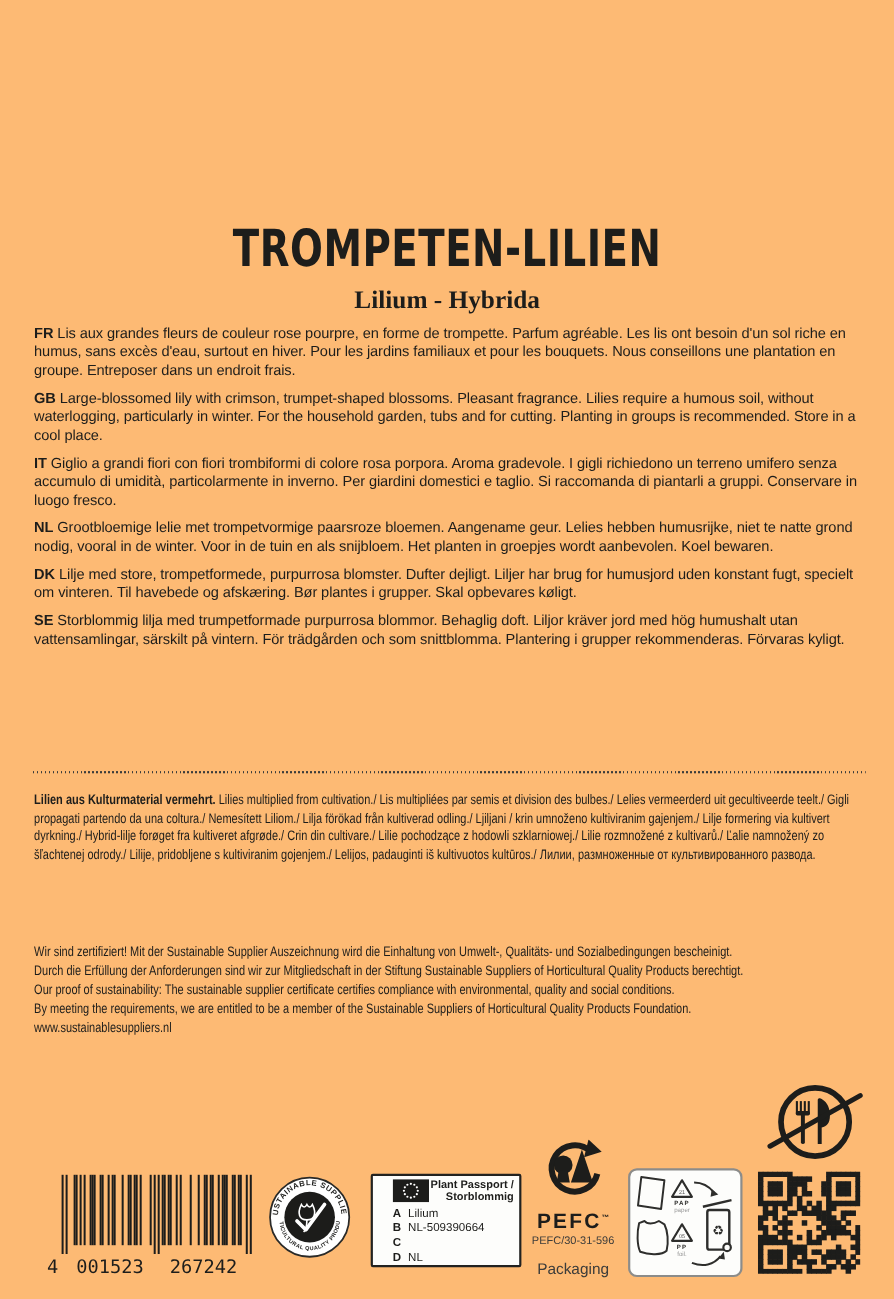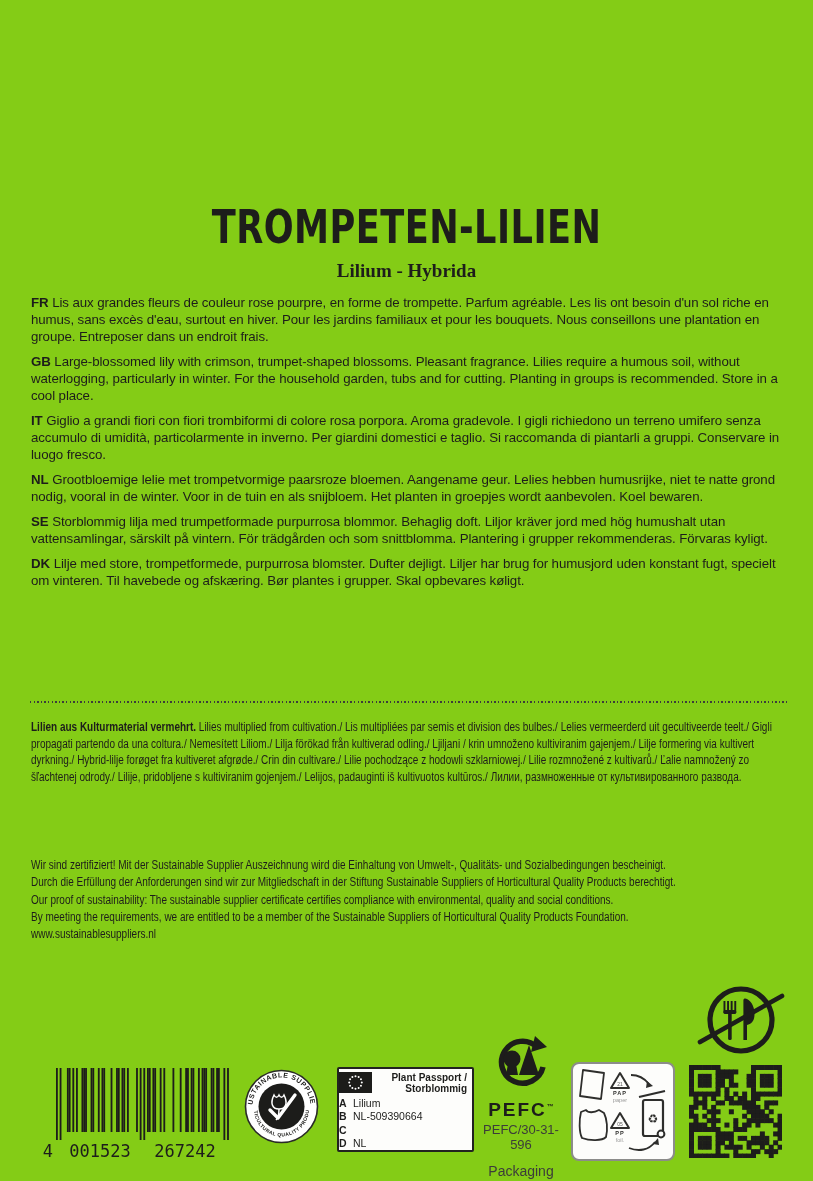--- a/index.html
+++ b/index.html
@@ -1,24 +1,24 @@
 <!DOCTYPE html>
 <html><head>
 <meta charset="utf-8">
 <style>
   html,body{margin:0;padding:0;background:#e8e8e6;}
-  .page{position:relative;width:813px;height:1181px;background:#84cc16;margin:0 auto;
+  .page{position:relative;width:813px;height:1181px;background:#fdba74;margin:0 auto;
         font-family:"Liberation Sans",sans-serif;color:#1d1d1b;overflow:hidden;}
   .abs{position:absolute;}
 
   .title{top:204px;left:0;right:0;text-align:center;
          font-family:"DejaVu Sans",sans-serif;font-weight:700;font-size:40px;
          letter-spacing:.5px;transform:scale(.88,1.16);white-space:nowrap;}
   .subtitle{top:260px;left:0;right:0;text-align:center;
-            font-family:"Liberation Serif",serif;font-weight:700;font-size:19px;}
+            font-family:"Liberation Serif",serif;font-weight:700;font-size:23px;}
 
   .descriptions{top:294px;left:31px;width:756px;}
   .descriptions p{margin:0 0 8px 0;font-size:13.3px;line-height:17px;letter-spacing:-.1px;}
   .descriptions b{font-weight:700;}
 
   .dotted{top:701px;left:30px;width:757px;height:2px;
           background:repeating-linear-gradient(90deg,#3c3c3a 0 1.3px,transparent 1.3px 3.6px);}
 
   .condensed{transform:scaleX(.8);transform-origin:0 0;width:945px;}
   .propagation{top:719px;left:31px;font-size:12.5px;line-height:16.5px;}
@@ -33,31 +33,31 @@
                font-family:"Liberation Serif",serif;font-weight:700;font-size:16px;
                padding:2px 10px 4px 10px;letter-spacing:.3px;}
 
   .barcode{top:1066px;left:42px;}
   .barcode text{font-family:"DejaVu Sans Mono",monospace;font-size:17px;fill:#1d1d1b;}
 
   .stamp{top:1068px;left:243px;}
   .stamp textPath{font-family:"Liberation Sans",sans-serif;font-weight:700;fill:#1d1d1b;}
 
   .passport{top:1067px;left:337px;width:137px;height:85px;border:2px solid #222220;
-            border-radius:2px;box-sizing:border-box;padding:3px 5px 0 0;background:#fdfdfb;}
+            border-radius:2px;box-sizing:border-box;padding:3px 5px 0 18px;background:#fdfdfb;}
   .pp-head{display:flex;justify-content:space-between;align-items:flex-start;}
   .pp-title{text-align:right;font-weight:700;font-size:10px;line-height:11px;}
   .pp-rows{margin-top:3px;}
   .pp-row{font-size:10.5px;line-height:13.4px;display:flex;}
   .pp-key{font-weight:700;width:14px;}
 
   .pefc{top:1036px;left:483px;width:76px;text-align:center;}
   .pefc-name{font-weight:700;font-size:19px;letter-spacing:2px;line-height:20px;margin-top:1px;}
   .pefc-name sup{font-size:7px;letter-spacing:0;}
-  .pefc-lic{font-size:13px;color:#3c3c3a;margin-top:2px;}
+  .pefc-lic{font-size:10px;color:#3c3c3a;margin-top:2px;}
   .pefc-cap{font-size:14px;color:#3c3c3a;margin-top:11px;}
 
   .recycling{top:1062px;left:571px;width:104px;height:99px;border:2px solid #8c8c8a;
              border-radius:8px;box-sizing:border-box;background:#fdfdfb;}
   .recycling svg text{font-family:"Liberation Sans",sans-serif;}
 
   .qr{top:1065px;left:689px;}
   .not-edible{top:979px;left:694px;}
 </style>
 </head>
@@ -66,22 +66,22 @@
 <div class="page">
 
   <div class="abs title">TROMPETEN-LILIEN</div>
   <div class="abs subtitle">Lilium - Hybrida</div>
 
   <div class="abs descriptions">
     <p><b>FR</b> <span>Lis aux grandes fleurs de couleur rose pourpre, en forme de trompette. Parfum agréable. Les lis ont besoin d'un sol riche en humus, sans excès d'eau, surtout en hiver. Pour les jardins familiaux et pour les bouquets. Nous conseillons une plantation en groupe. Entreposer dans un endroit frais.</span></p>
     <p><b>GB</b> <span>Large-blossomed lily with crimson, trumpet-shaped blossoms. Pleasant fragrance. Lilies require a humous soil, without waterlogging, particularly in winter. For the household garden, tubs and for cutting. Planting in groups is recommended. Store in a cool place.</span></p>
     <p><b>IT</b> <span>Giglio a grandi fiori con fiori trombiformi di colore rosa porpora. Aroma gradevole. I gigli richiedono un terreno umifero senza accumulo di umidità, particolarmente in inverno. Per giardini domestici e taglio. Si raccomanda di piantarli a gruppi. Conservare in luogo fresco.</span></p>
     <p><b>NL</b> <span>Grootbloemige lelie met trompetvormige paarsroze bloemen. Aangename geur. Lelies hebben humusrijke, niet te natte grond nodig, vooral in de winter. Voor in de tuin en als snijbloem. Het planten in groepjes wordt aanbevolen. Koel bewaren.</span></p>
+    <p><b>DK</b> <span>Lilje med store, trompetformede, purpurrosa blomster. Dufter dejligt. Liljer har brug for humusjord uden konstant fugt, specielt om vinteren. Til havebede og afskæring. Bør plantes i grupper. Skal opbevares køligt.</span></p>
     <p><b>SE</b> <span>Storblommig lilja med trumpetformade purpurrosa blommor. Behaglig doft. Liljor kräver jord med hög humushalt utan vattensamlingar, särskilt på vintern. För trädgården och som snittblomma. Plantering i grupper rekommenderas. Förvaras kyligt.</span></p>
-    <p><b>DK</b> <span>Lilje med store, trompetformede, purpurrosa blomster. Dufter dejligt. Liljer har brug for humusjord uden konstant fugt, specielt om vinteren. Til havebede og afskæring. Bør plantes i grupper. Skal opbevares køligt.</span></p>
   </div>
 
   <div class="abs dotted"></div>
 
   <div class="abs propagation condensed">
     <b>Lilien aus Kulturmaterial vermehrt.</b><span> Lilies multiplied from cultivation./ Lis multipliées par semis et division des bulbes./ Lelies vermeerderd uit gecultiveerde teelt./ Gigli propagati partendo da una coltura./ Nemesített Liliom./ Lilja förökad från kultiverad odling./ Ljiljani / krin umnoženo kultiviranim gajenjem./ Lilje formering via kultivert dyrkning./ Hybrid-lilje forøget fra kultiveret afgrøde./ Crin din cultivare./ Lilie pochodzące z hodowli szklarniowej./ Lilie rozmnožené z kultivarů./ Ľalie namnožený zo šľachtenej odrody./ Lilije, pridobljene s kultiviranim gojenjem./ Lelijos, padauginti iš kultivuotos kultūros./ Лилии, размноженные от культивированного развода.</span>
   </div>
 
   <div class="abs certification condensed">
     <div>Wir sind zertifiziert! Mit der Sustainable Supplier Auszeichnung wird die Einhaltung von Umwelt-, Qualitäts- und Sozialbedingungen bescheinigt.</div>

